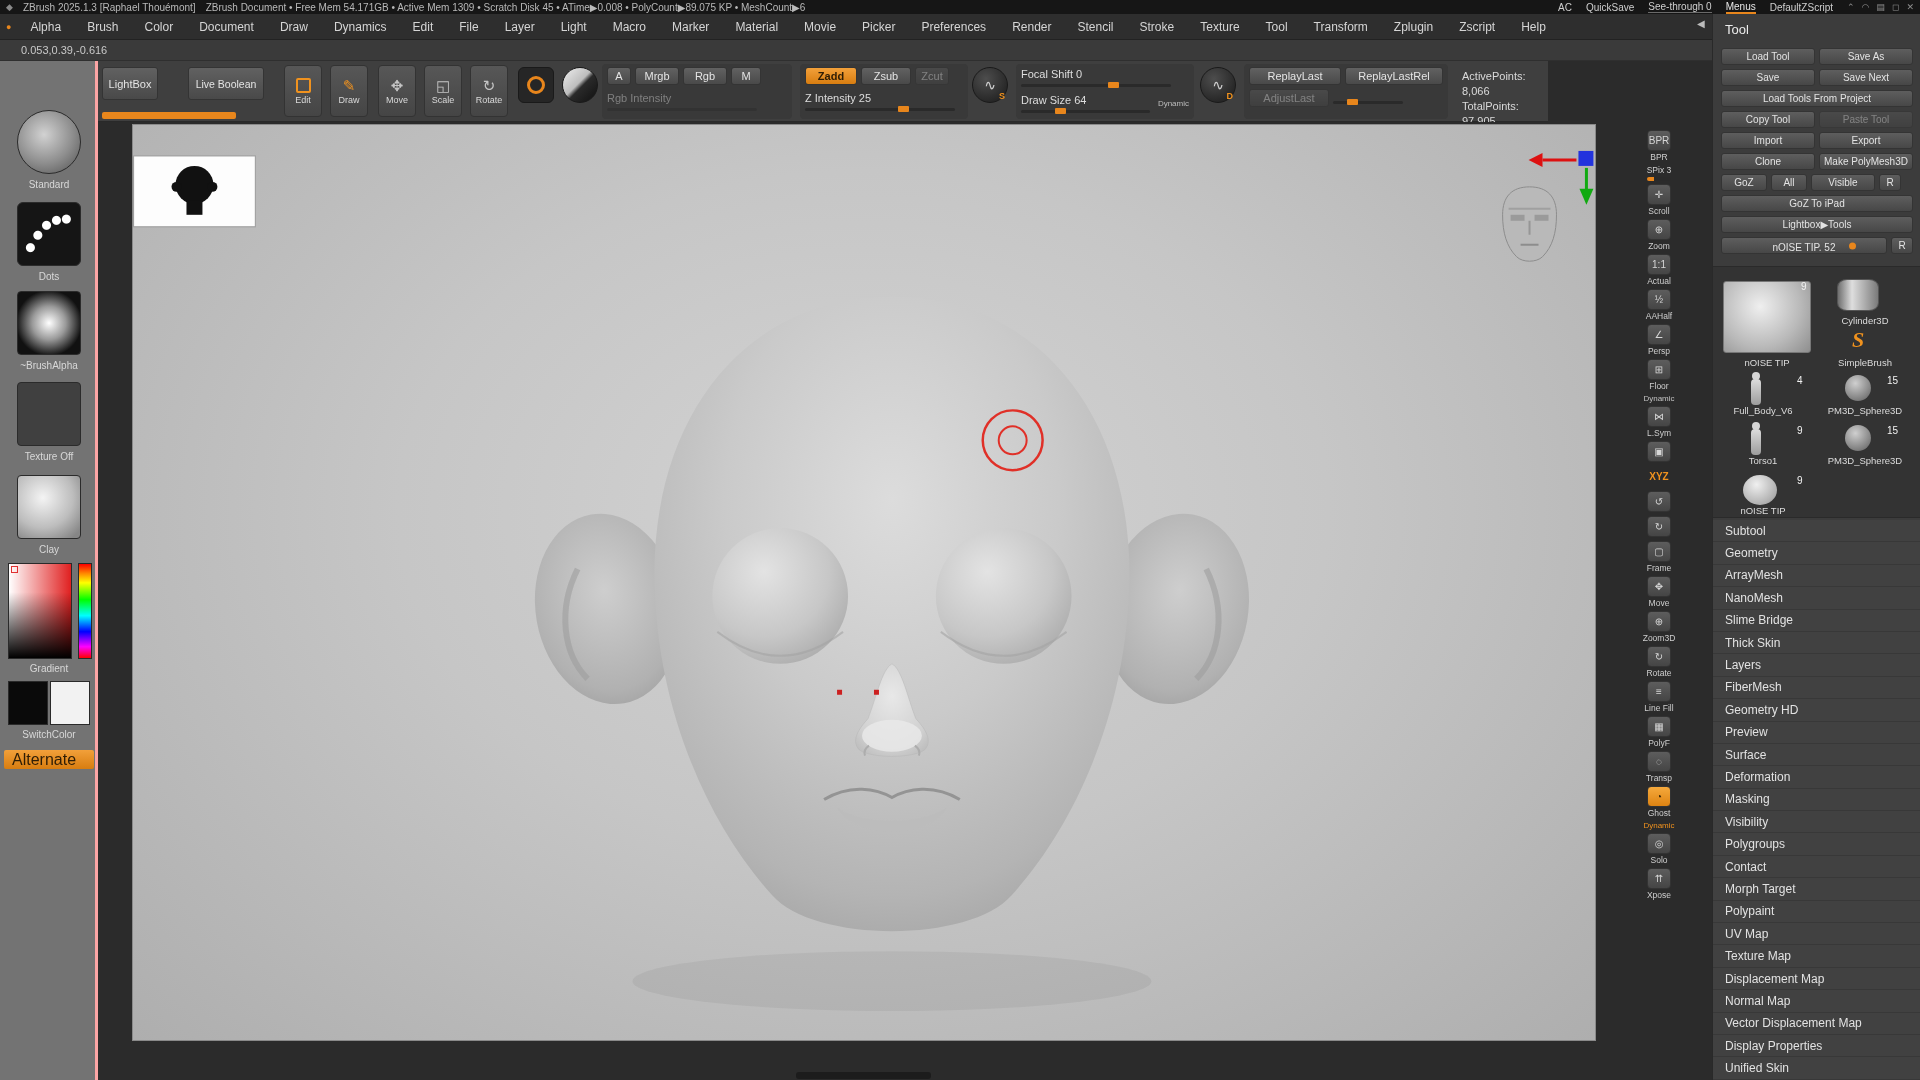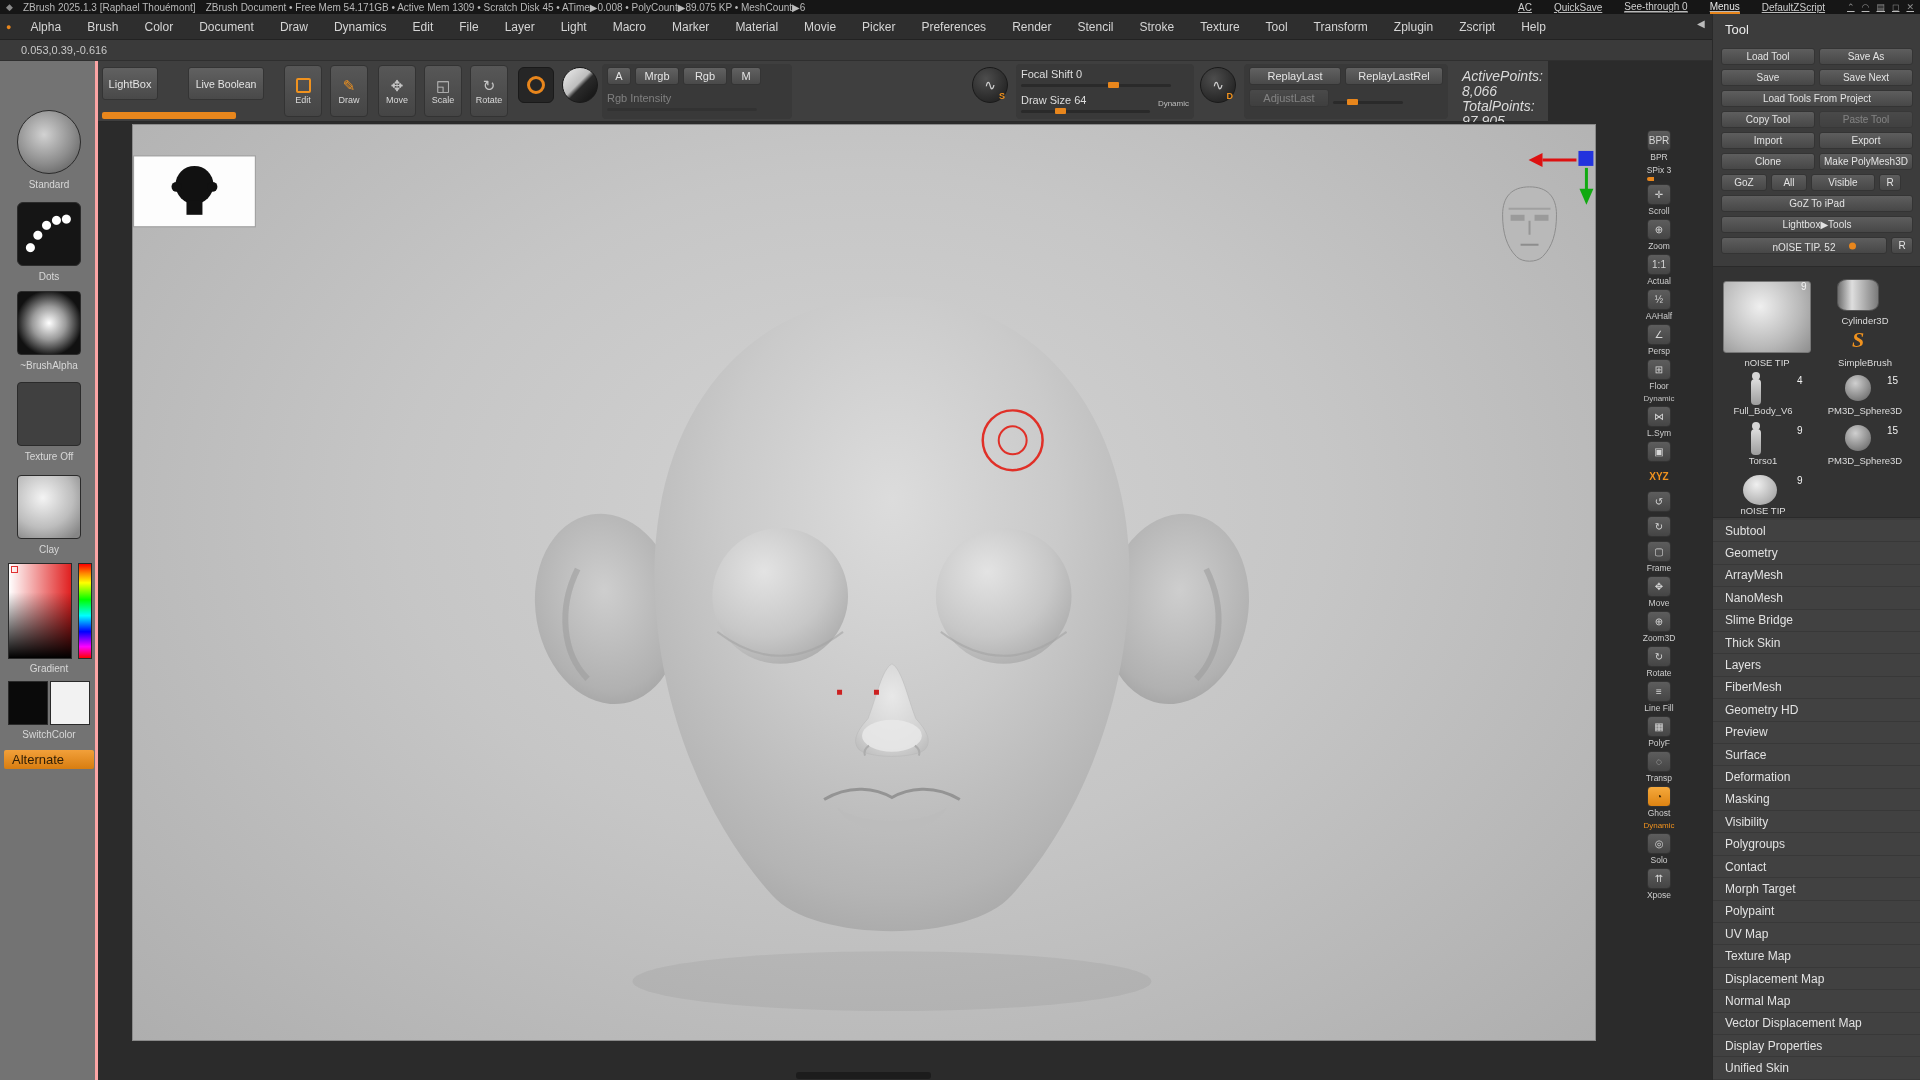--- a/index.html
+++ b/index.html
@@ -3,21 +3,21 @@
 <meta charset="utf-8">
 <style>
   * { margin:0; padding:0; box-sizing:border-box; }
   html,body { width:1920px; height:1080px; overflow:hidden; background:#2b2b2b;
     font-family:"Liberation Sans", sans-serif; -webkit-font-smoothing:antialiased; }
 
   
   #titlebar { position:absolute; left:0; top:0; width:1920px; height:14px; background:#161616;
     color:#b9b9b9; font-size:10px; display:flex; align-items:center; padding:0 6px; gap:10px; white-space:nowrap; }
   #titlebar .logo { color:#8a8a8a; font-size:9px; }
-  #titlebar .right { margin-left:auto; display:flex; align-items:center; gap:22px;text-decoration:underline; }
+  #titlebar .right { margin-left:auto; display:flex; align-items:center; gap:14px; }
   #titlebar .tbbtn { color:#cfcfcf; }
   #titlebar .underline-gray { border-bottom:1px solid #6a6a6a; }
   #titlebar .underline-orange { border-bottom:2px solid #e8861c; color:#e6e6e6; }
   .tb-icons { display:flex; gap:7px; }
   .tb-ico { color:#8f8f8f; font-size:9px; }
 
   
   #menubar { position:absolute; left:0; top:14px; width:1920px; height:26px; background:#2e2e2e;
     border-bottom:1px solid #222; display:flex; align-items:center; padding-left:6px; }
   #menubar .menudot { color:#e8861c; font-size:9px; margin-right:6px; }
@@ -59,21 +59,21 @@
   #inset-replay { left:1244px; top:3px; width:204px; height:55px; }
   .btn.h18 { height:18px; }
   .zslider { position:relative; height:20px; color:#dedede; font-size:11px; padding-top:1px; }
   .zslider .txt { display:block; text-align:left; }
   .zslider .track { position:absolute; left:0; bottom:0; width:100%; height:3px; background:#2a2a2a; border-radius:2px; }
   .zslider .handle { position:absolute; bottom:-1px; width:11px; height:6px; background:#e8861c; border-radius:1px; }
   .zslider.dim { opacity:.42; }
   .roundico { position:absolute; top:6px; width:36px; height:36px; border-radius:50%; background:radial-gradient(circle at 38% 32%,#4d4d4d,#262626 75%);
     border:1px solid #1a1a1a; color:#cfcfcf; display:flex; align-items:center; justify-content:center; font-size:14px; }
   .roundico .corner { position:absolute; right:2px; bottom:1px; color:#f0921e; font-size:9px; font-weight:bold; }
-  #points { position:absolute; left:1462px; top:8px; color:#dadada; font-size:14px; line-height:15px;font-style:italic; }
+  #points { position:absolute; left:1462px; top:8px; color:#dadada; font-size:11px; line-height:15px; }
   .dyn-lbl { font-size:8px; color:#bdbdbd; margin-left:4px; }
 
   
   #lefttray { position:absolute; left:0; top:61px; width:98px; height:1019px; background:#737373; border-right:3px solid #fca5a5; }
   .traylabel { position:absolute; width:98px; text-align:center; color:#d8d8d8; font-size:10px; }
   .thumb { position:absolute; left:17px; width:64px; height:64px; border:1px solid #2b2b2b; }
   #th-standard { top:49px; border-radius:50%; background:radial-gradient(circle at 42% 38%,#d2d2d2,#8d8d8d 55%,#555 95%); }
   #th-dots { top:141px; border-radius:6px; background:
       radial-gradient(circle 4px at 20% 72%, #fff 0 4px, transparent 5px),
       radial-gradient(circle 4px at 32% 52%, #fff 0 4px, transparent 5px),
@@ -87,21 +87,21 @@
   #colorpicker { position:absolute; left:8px; top:502px; width:84px; height:96px; }
   #sv-box { position:absolute; left:0; top:0; width:64px; height:96px; border:1px solid #2a2a2a;
     background:linear-gradient(to top,#000 0%,rgba(0,0,0,0) 70%),linear-gradient(to right,#ffffff,#e02020); }
   #sv-marker { position:absolute; left:2px; top:2px; width:7px; height:7px; border:1px solid #e03030; }
   #hue-bar { position:absolute; right:0; top:0; width:14px; height:96px; border:1px solid #2a2a2a;
     background:linear-gradient(#f00 0%,#f80 10%,#ff0 20%,#0f0 38%,#0ff 55%,#00f 72%,#f0f 88%,#f00 100%); }
   #switchcolor { position:absolute; left:8px; top:620px; width:82px; height:44px; }
   #swc-main { position:absolute; left:0; top:0; width:40px; height:44px; background:#0a0a0a; border:1px solid #2a2a2a; }
   #swc-sec  { position:absolute; left:42px; top:0; width:40px; height:44px; background:#f2f2f2; border:1px solid #2a2a2a; }
   #alternate { position:absolute; left:4px; top:689px; width:90px; height:19px; background:linear-gradient(#f2a03a,#d87d10);
-    border-radius:2px; color:#2e1d05; font-size:13px; display:flex; align-items:center; padding-left:8px; }
+    border-radius:2px; color:#2e1d05; font-size:16px; display:flex; align-items:center; padding-left:8px; }
 
   
   #canvas { position:absolute; left:98px; top:122px; width:1614px; height:958px; background:#2b2b2b; }
   #document { position:absolute; left:34px; top:2px; width:1464px; height:917px; border:1px solid #8a8a8a;
     background:radial-gradient(ellipse at 50% 42%, #d3d3d3 0%, #c6c6c6 45%, #aeaeae 100%); }
   #document svg { display:block; width:100%; height:100%; }
   #hscroll { position:absolute; left:698px; top:950px; width:135px; height:7px; background:#1c1c1c; border-radius:3px; }
 
   
   #rightshelf { position:absolute; left:1636px; top:122px; width:46px; height:958px; display:flex;
@@ -244,20 +244,32 @@
       <div class="btn h18" style="width:44px">Mrgb</div>
       <div class="btn h18" style="width:44px">Rgb</div>
       <div class="btn h18" style="width:30px">M</div>
     </div>
     <div class="zslider dim" style="width:150px; margin-top:6px">
       <span class="txt">Rgb Intensity</span>
       <span class="track"></span>
     </div>
   </div>
 
+  <div id="inset-z" class="inset">
+    <div class="row">
+      <div class="btn h18 orange" style="width:52px">Zadd</div>
+      <div class="btn h18" style="width:50px">Zsub</div>
+      <div class="btn h18 dim" style="width:34px">Zcut</div>
+    </div>
+    <div class="zslider" style="width:150px; margin-top:6px">
+      <span class="txt">Z Intensity 25</span>
+      <span class="track"></span>
+      <span class="handle" style="left:62%"></span>
+    </div>
+  </div>
 
   <div class="roundico" style="left:972px">
     <span>∿</span>
     <span class="corner">S</span>
   </div>
 
   <div id="inset-focal" class="inset">
     <div class="zslider" style="width:150px">
       <span class="txt">Focal Shift 0</span>
       <span class="track"></span>

